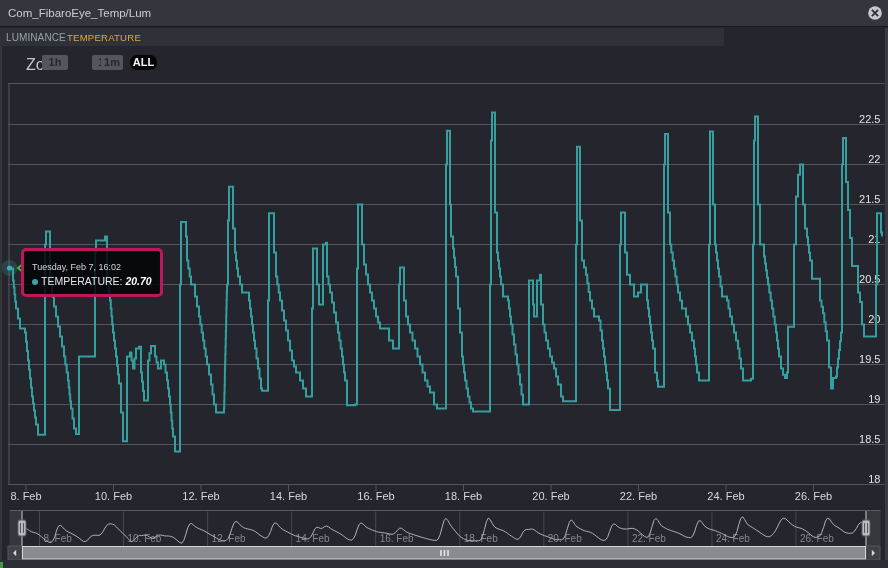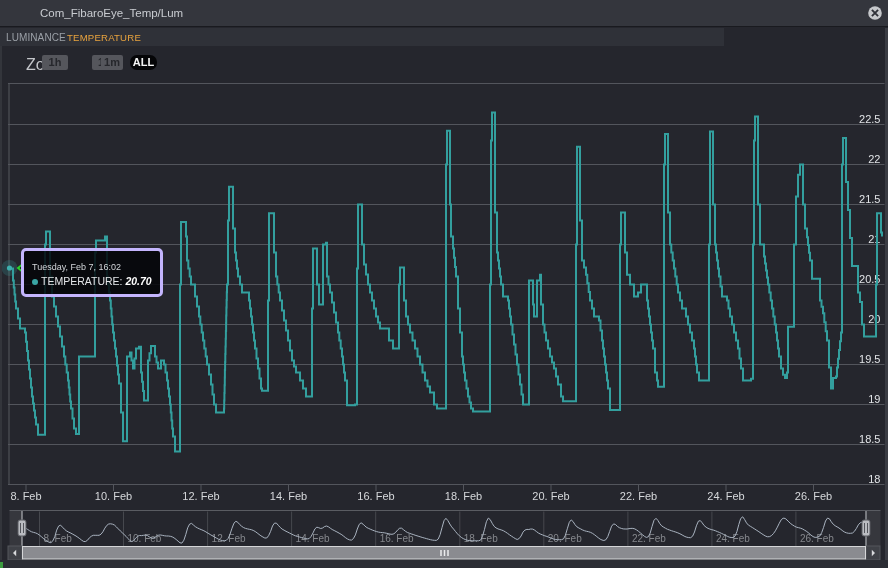--- a/index.html
+++ b/index.html
@@ -1,28 +1,28 @@
 <!DOCTYPE html>
 <html><head><meta charset="utf-8">
 <style>
 html,body{margin:0;padding:0;background:#25262d;}
 *{box-sizing:border-box;}
 .stage{position:relative;width:888px;height:568px;background:#25262d;overflow:hidden;
   font-family:"Liberation Sans",sans-serif;}
 .titlebar{position:absolute;left:0;top:0;width:888px;height:27px;background:#34363d;
   border-bottom:1px solid #191a1f;}
-.titlebar .t{position:absolute;left:8px;top:7px;font-size:11.5px;color:#c9ccd1;margin-left:32px;}
+.titlebar .t{position:absolute;left:8px;top:7px;font-size:11.5px;color:#c9ccd1;}
 .tabs{position:absolute;left:0;top:28px;width:724px;height:18px;background:#2f3138;}
 .tabs .l{position:absolute;left:6px;top:4px;font-size:10px;letter-spacing:.1px;color:#9ba0a7;}
 .tabs .r{position:absolute;left:67px;top:4px;font-size:9.6px;letter-spacing:.2px;color:#e8a33e;}
 .zoomlbl{position:absolute;left:26px;top:56px;font-size:16px;color:#c4c6ca;}
 .zb{position:absolute;top:55px;height:15px;border-radius:2px;background:#55565c;color:#26272c;
   font-size:11px;font-weight:bold;text-align:center;line-height:15px;}
 .zb.sel{background:#050507;color:#f5f5f5;border-radius:7px;}
-.tooltip{position:absolute;left:21px;top:248px;width:142px;height:49px;border:3px solid #c4b5fd;
+.tooltip{position:absolute;left:21px;top:248px;width:142px;height:49px;border:3px solid #be185d;
   border-radius:5px;background:rgba(4,5,8,.85);}
 .tooltip .d{position:absolute;left:8px;top:11px;font-size:9px;color:#d2d5d9;white-space:nowrap;}
 .tooltip .v{position:absolute;left:8px;top:24px;font-size:10.5px;color:#e4e6e9;white-space:nowrap;}
 .tooltip .v b{font-size:10.5px;color:#ffffff;font-style:italic;}
 .tooltip .dot{display:inline-block;width:6px;height:6px;border-radius:3px;background:#3aa5a4;margin-right:3px;}
 .rightstrip{position:absolute;left:884.5px;top:28px;width:3.5px;height:532px;background:#3a3c43;}
 .bottomstrip{position:absolute;left:0;top:560px;width:888px;height:8px;background:#2b2d34;}
 .greensq{position:absolute;left:0;top:562px;width:3px;height:6px;background:#3c9c40;}
 .leftstrip{position:absolute;left:0;top:46px;width:1.5px;height:514px;background:#33353b;}
 </style></head>

